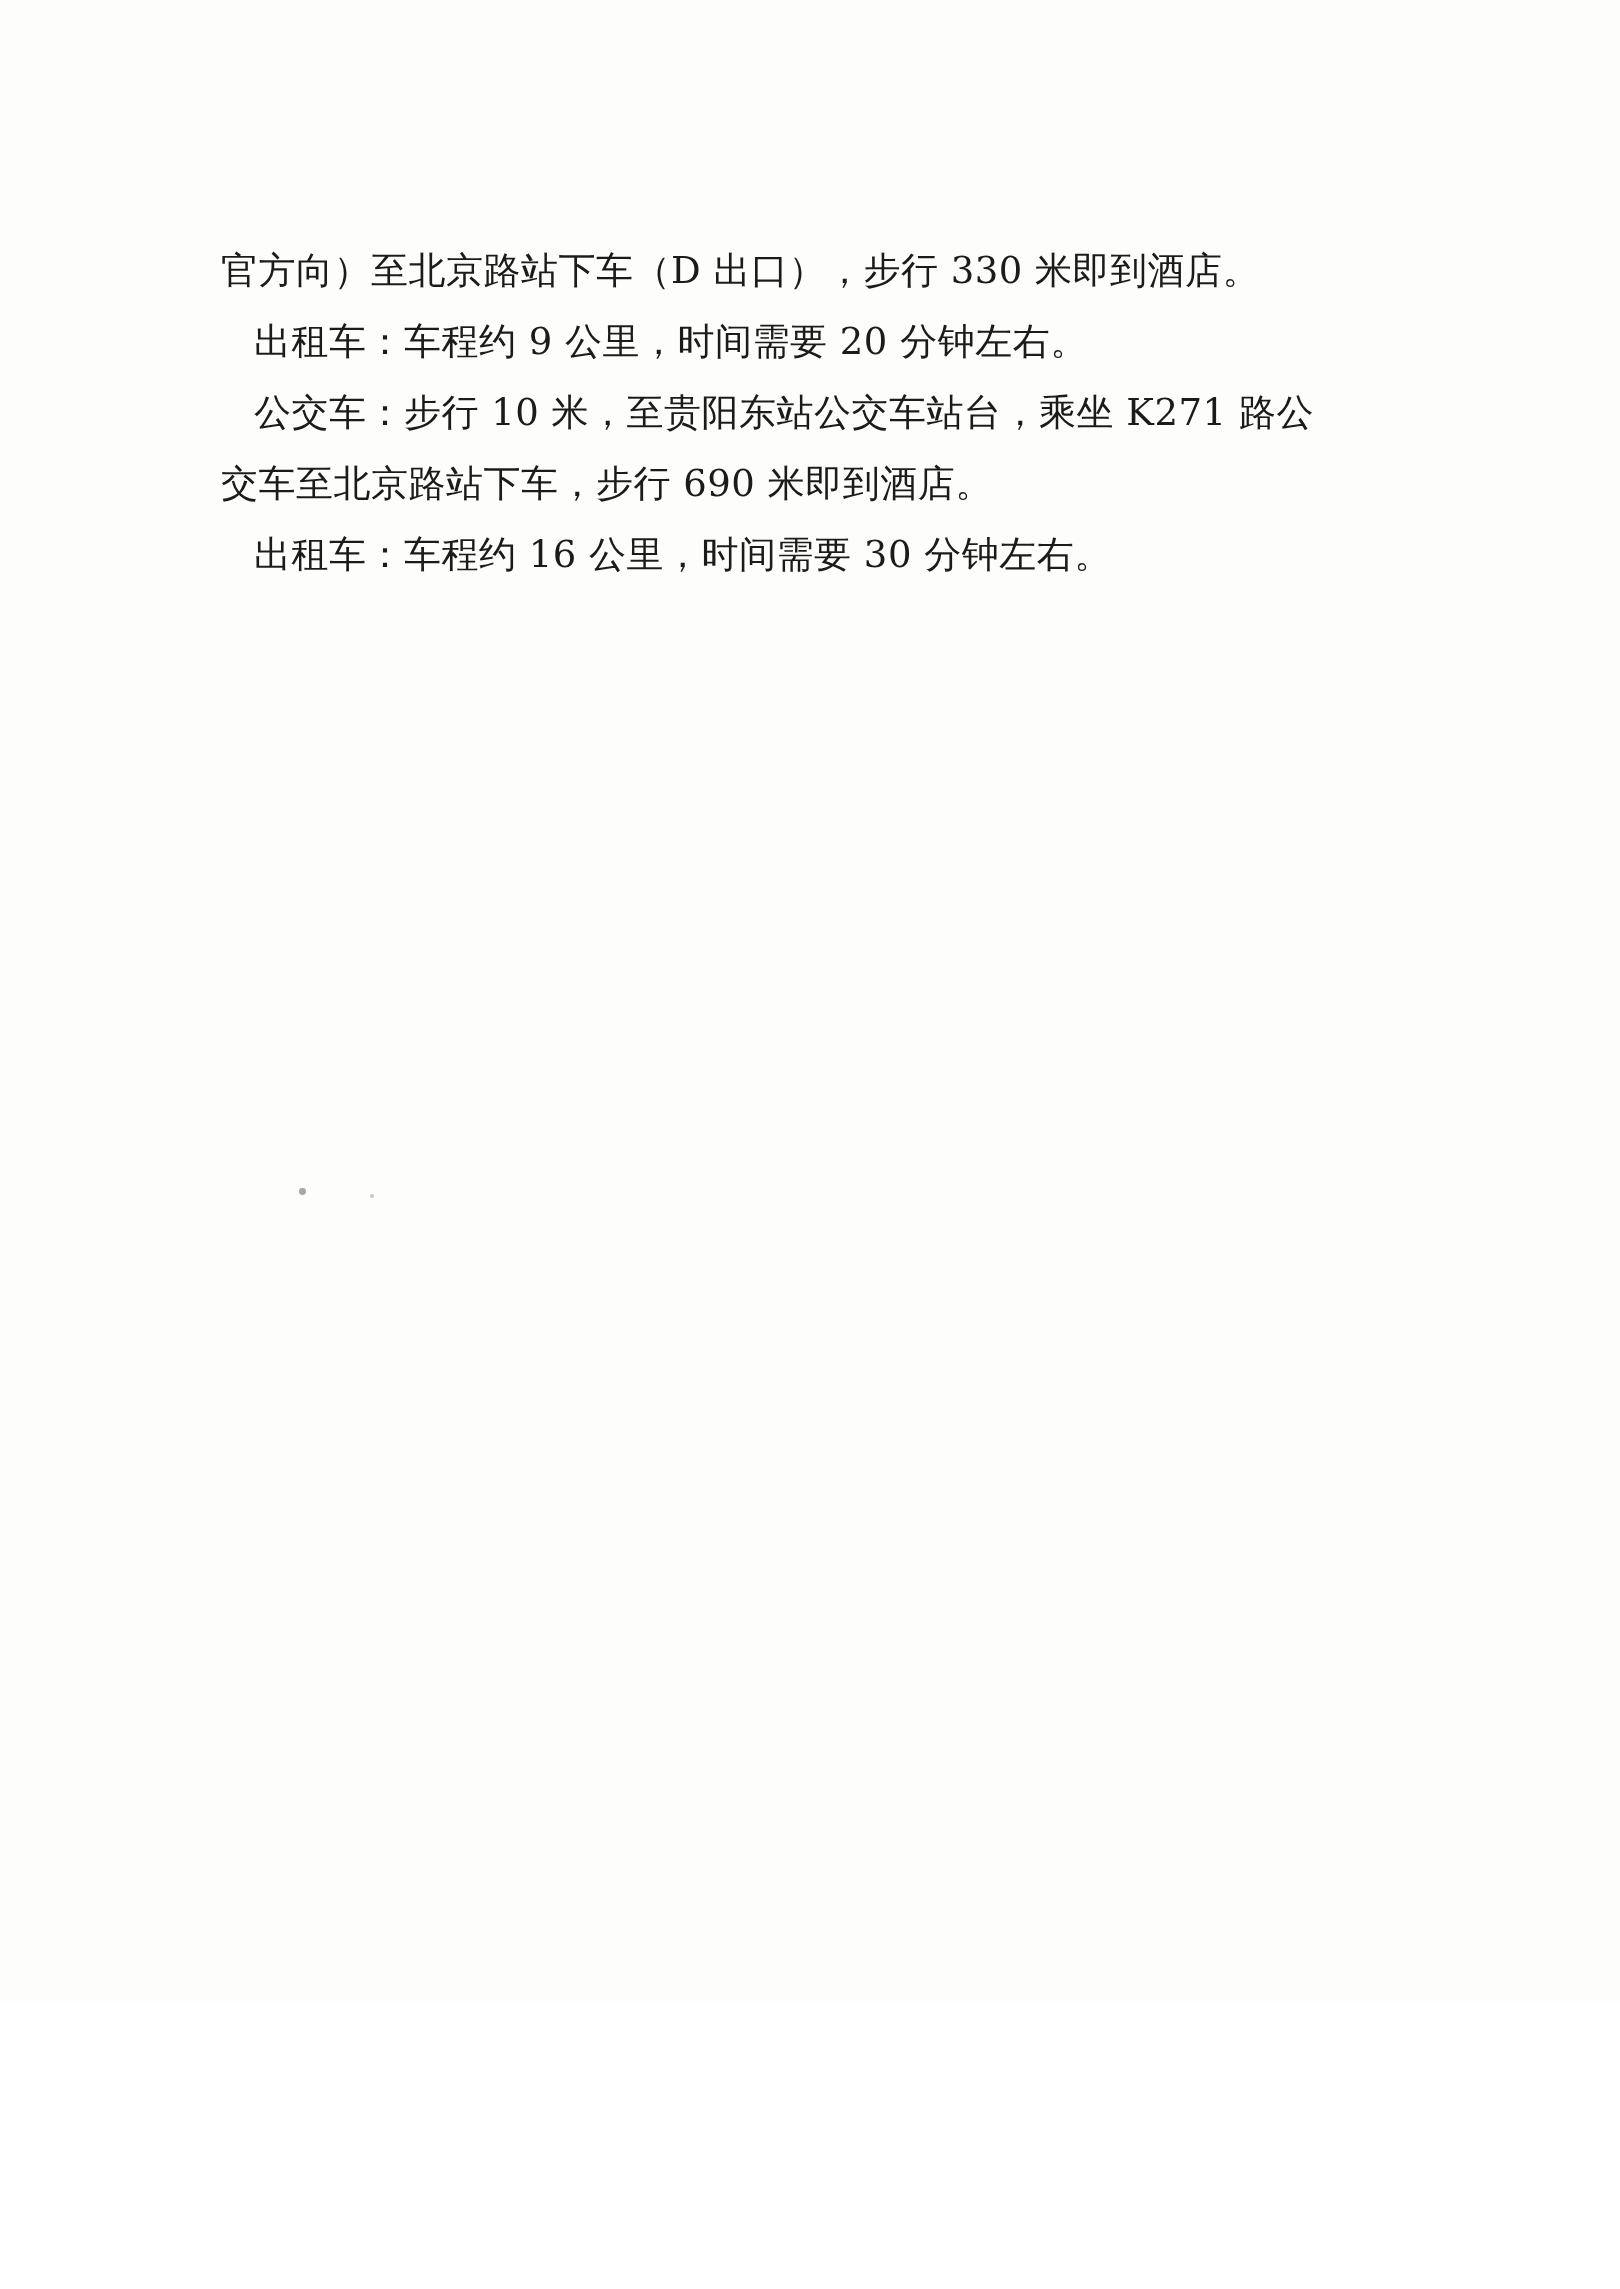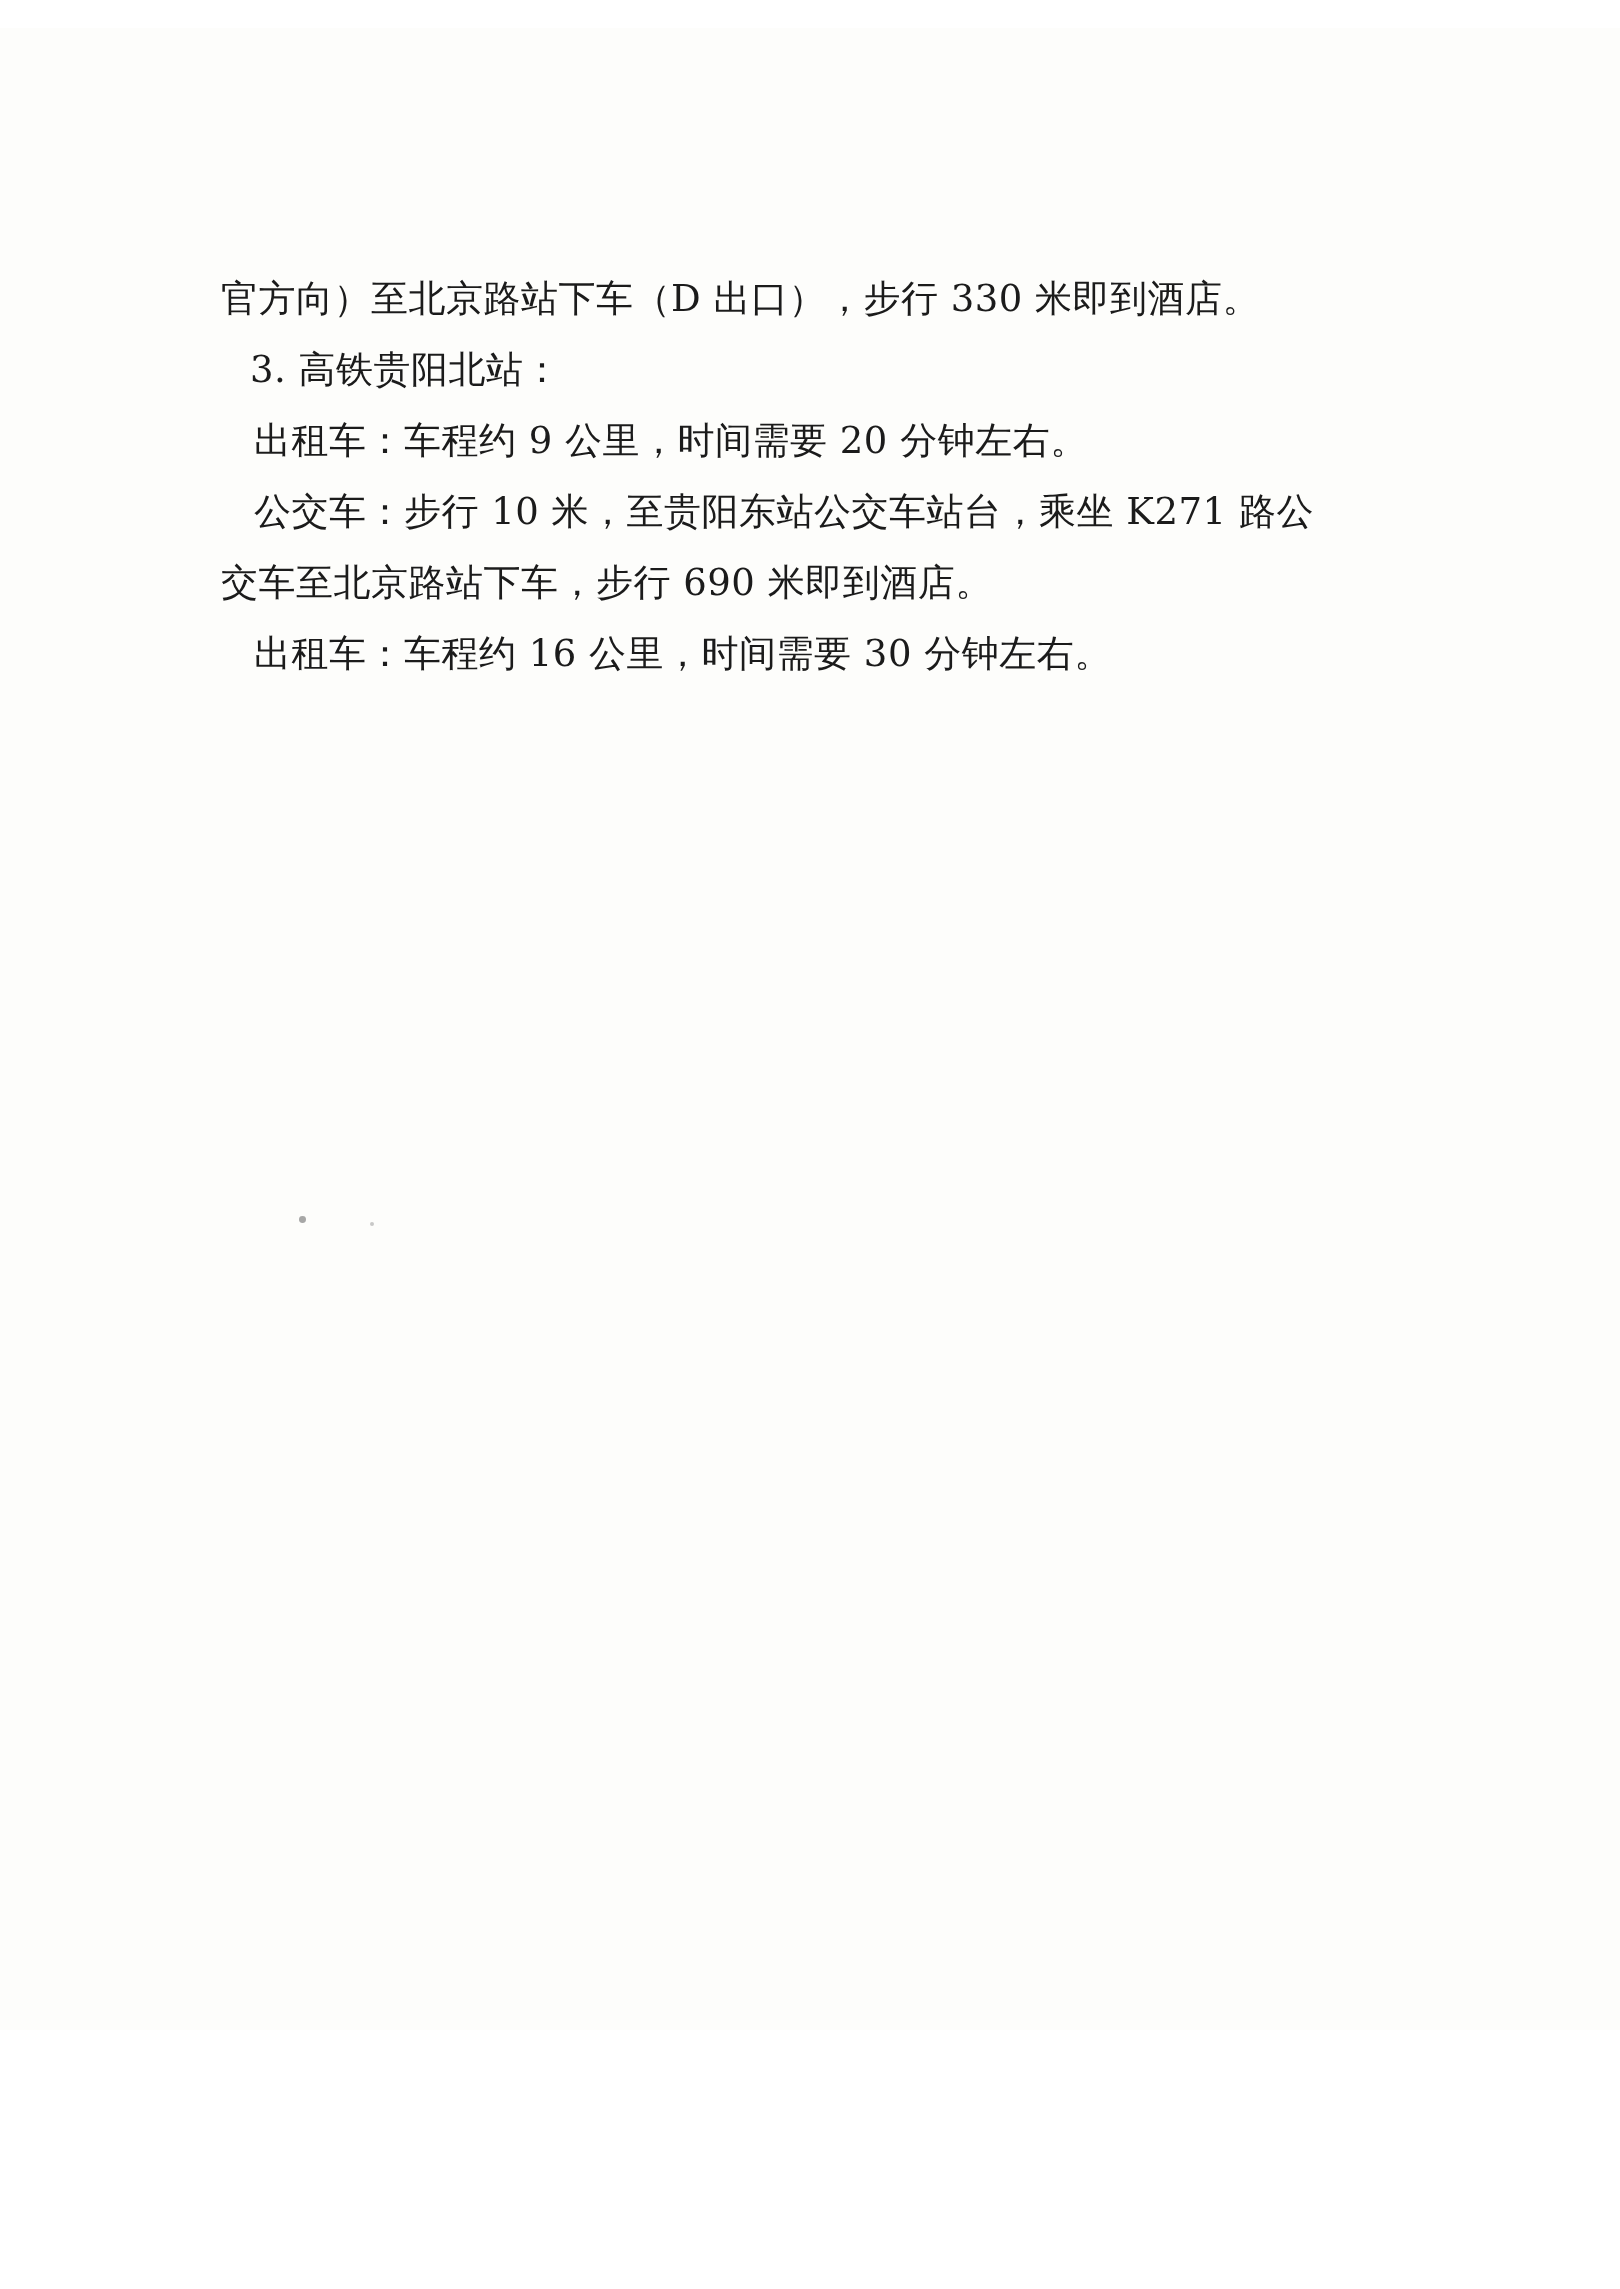--- a/index.html
+++ b/index.html
@@ -7,21 +7,20 @@
     padding: 0;
     background: #ffffff;
   }
   .page {
     position: relative;
     width: 1620px;
     height: 2002px;
     background: #fdfdfb;
     box-sizing: border-box;
     overflow: hidden;
-    margin-top: 28px;
   }
   .content {
     position: absolute;
     left: 221px;
     top: 235px;
     width: 1215px;
   }
   .line {
     font-family: "DejaVu Serif", "Liberation Serif", serif;
     font-size: 37px;
@@ -56,21 +55,20 @@
     border-radius: 50%;
     opacity: 0.6;
   }
 </style>
 </head>
 <body>
 
 <div class="page">
   <div class="content">
     <div class="line">官方向）至北京路站下车（D 出口），步行 330 米即到酒店。</div>
-    <div class="line indent-num">3. 高铁贵阳北站：</div>
     <div class="line indent">出租车：车程约 9 公里，时间需要 20 分钟左右。</div>
     <div class="line indent">公交车：步行 10 米，至贵阳东站公交车站台，乘坐 K271 路公</div>
     <div class="line">交车至北京路站下车，步行 690 米即到酒店。</div>
     <div class="line indent">出租车：车程约 16 公里，时间需要 30 分钟左右。</div>
   </div>
   <div class="stray-dot"></div>
   <div class="stray-dot2"></div>
 </div>
 
 

